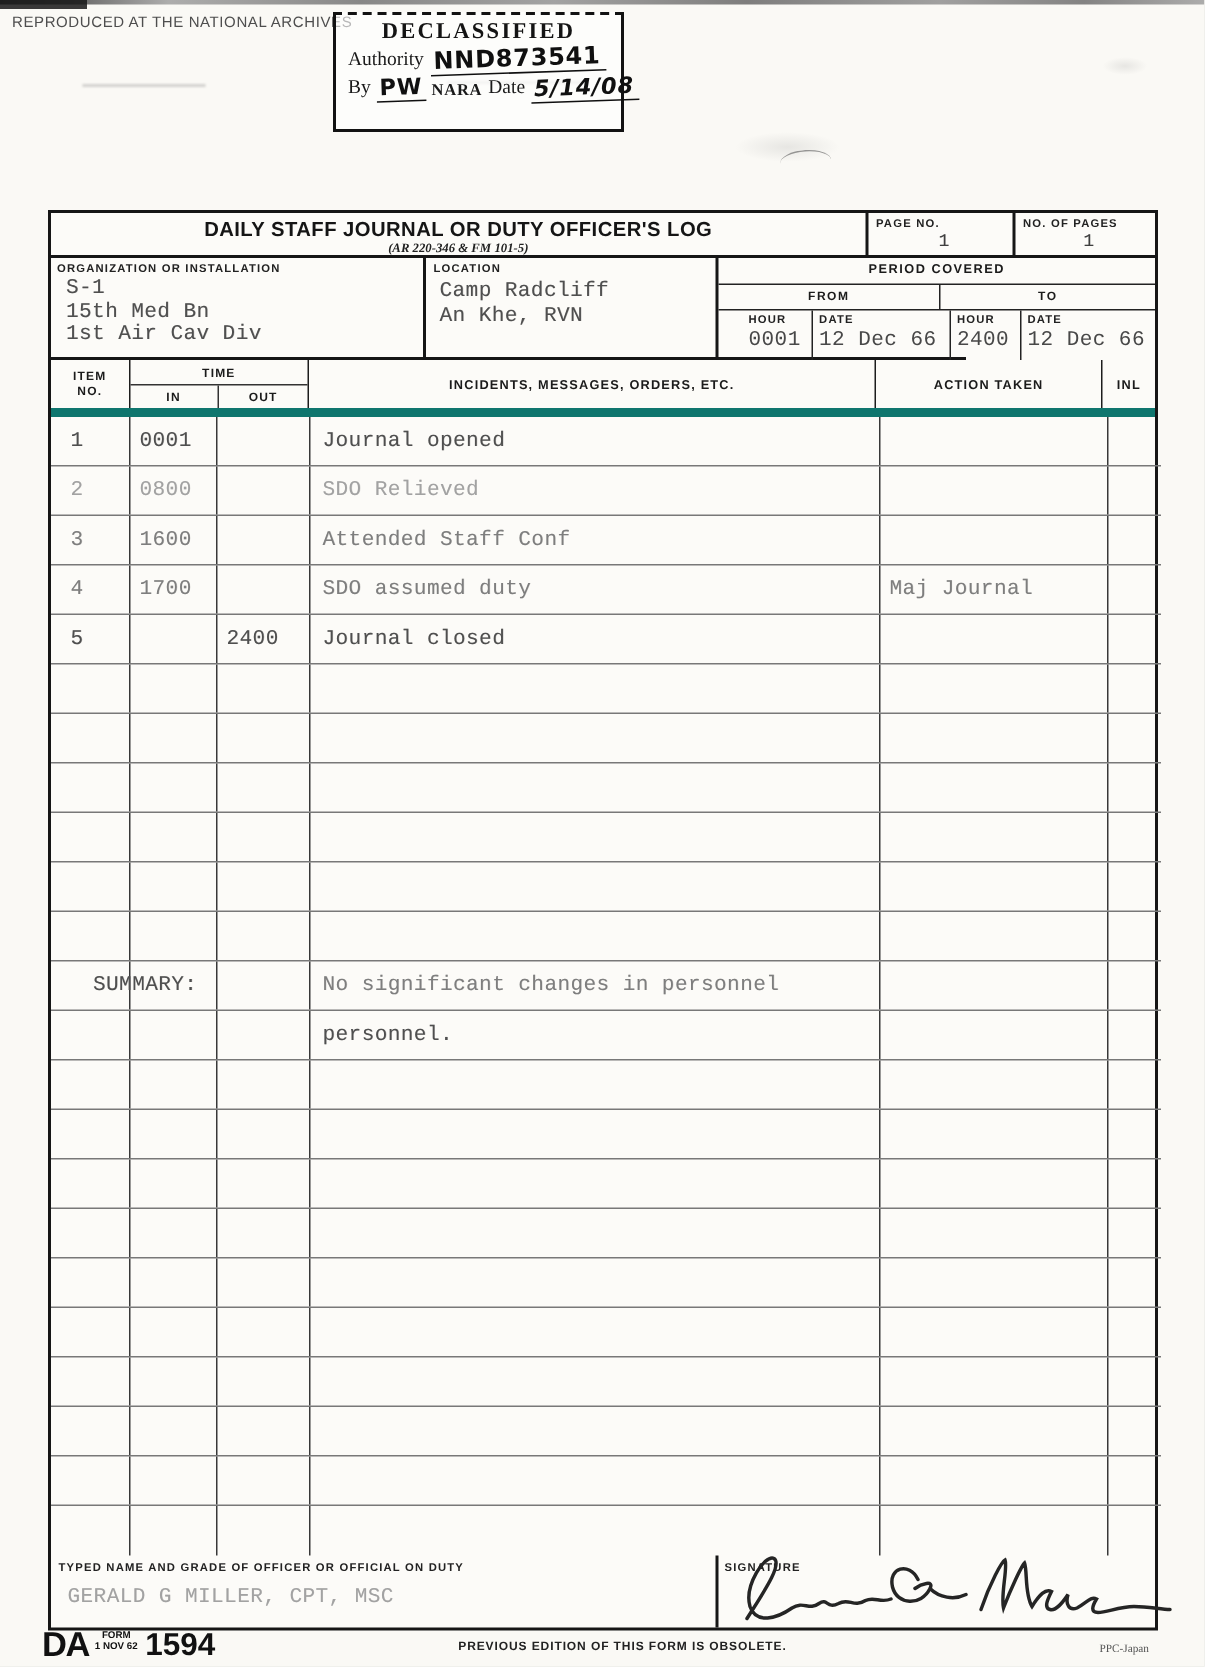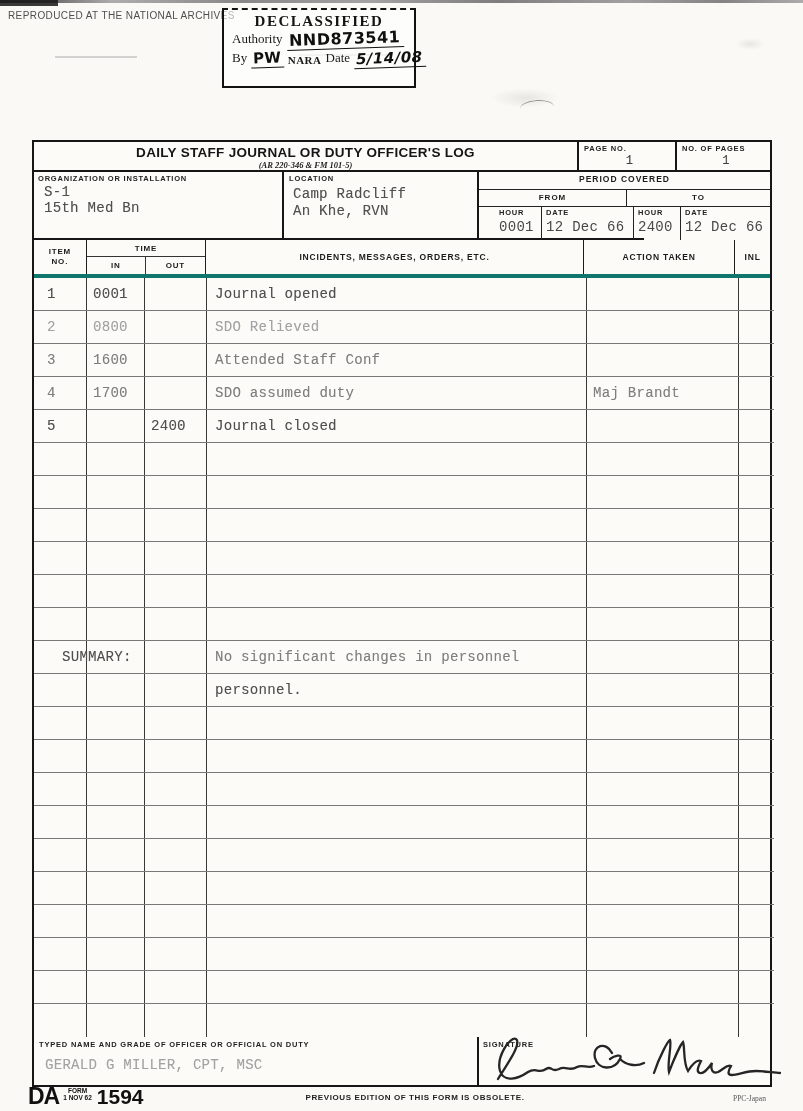--- a/index.html
+++ b/index.html
@@ -66,21 +66,21 @@
   .fromto{display:flex;height:16px;border-bottom:1.5px solid #222;justify-content:center;}
   .fromto .ft{flex:1;text-align:center;font-size:8px;font-weight:700;letter-spacing:1px;padding-top:3px;box-sizing:border-box;}
   .fromto .ft.from{border-right:1.5px solid #222;flex:0 0 148px;}
   .hd-cells{display:flex;height:33px;padding-left:16px;}
   .hd{box-sizing:border-box;border-right:1.5px solid #222;padding:1px 0 0 4px;}
   .hd:last-child{border-right:none;}
   .hd .typed{display:block;margin-top:2px;color:#484848;}
   .hd.h1{width:50px;}.hd.h2{width:98px;}.hd.h3{width:50px;}.hd.h4{width:95px;}
 
   
-  .colhead{left:0;top:98px;width:736px;height:38px;border-bottom:4px solid #0f766e;display:flex;}
+  .colhead{left:0;top:98px;width:736px;height:38px;border-bottom:6px solid #0f766e;display:flex;}
   .ch{box-sizing:border-box;border-right:1.8px solid #1d1d1d;display:flex;align-items:center;justify-content:center;
      font-size:8px;font-weight:700;letter-spacing:.8px;text-align:center;}
   .ch.item{width:53px;flex-direction:column;line-height:10px;}
   .ch.time{width:120px;flex-direction:column;padding:0;align-items:stretch;}
   .time-top{height:16px;border-bottom:1.2px solid #333;display:flex;align-items:center;justify-content:center;}
   .time-bot{flex:1;display:flex;}
   .time-bot .in{width:58px;border-right:1.2px solid #333;display:flex;align-items:center;justify-content:center;}
   .time-bot .out{flex:1;display:flex;align-items:center;justify-content:center;}
   .ch.inc{width:380px;font-size:8.5px;}
   .ch.act{width:152px;font-size:8.5px;}
@@ -163,20 +163,21 @@
         <div class="hdr-val typed t1">1</div>
       </div>
     </div>
 
     <div class="abs org-band">
       <div class="abs cell-org">
         <div class="lbl">ORGANIZATION OR INSTALLATION</div>
         <div class="org-lines">
           <div class="typed t1">S-1</div>
           <div class="typed t1">15th Med Bn</div>
+          <div class="typed t1">1st Air Cav Div</div>
         </div>
       </div>
       <div class="abs cell-loc">
         <div class="lbl">LOCATION</div>
         <div class="loc-lines">
           <div class="typed t1">Camp Radcliff</div>
           <div class="typed t1">An Khe, RVN</div>
         </div>
       </div>
       <div class="abs period">
@@ -271,21 +272,21 @@
             <span class="typed t3">4</span>
           </div>
           <div class="tcell tin">
             <span class="typed t3">1700</span>
           </div>
           <div class="tcell tout"></div>
           <div class="tcell inc">
             <span class="typed t3">SDO assumed duty</span>
           </div>
           <div class="tcell act">
-            <span class="typed t3">Maj Brandt</span>
+            <span class="typed t3">Maj Journal</span>
           </div>
           <div class="tcell inl"></div>
         </div>
         <div class="trow">
           <div class="tcell item">
             <span class="typed t1">5</span>
           </div>
           <div class="tcell tin"></div>
           <div class="tcell tout">
             <span class="typed t1">2400</span>

